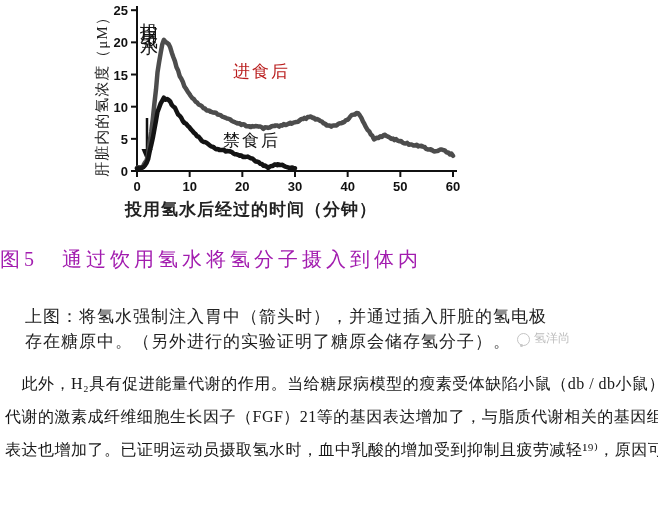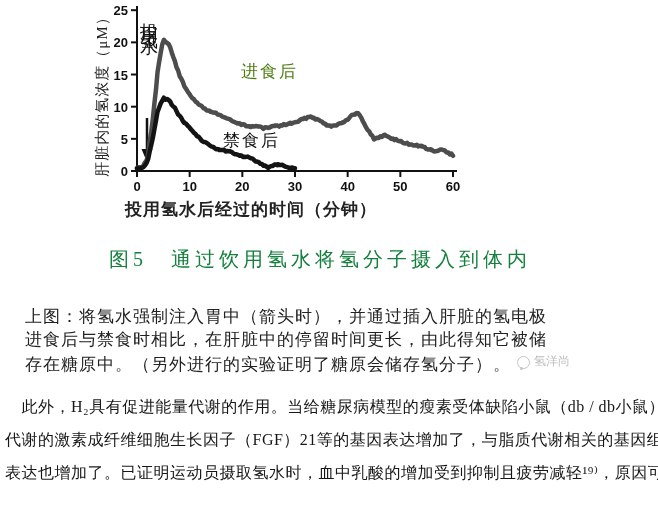--- a/index.html
+++ b/index.html
@@ -19,29 +19,29 @@
   .ylabel{
     position:absolute;left:17px;top:93px;
     transform:translate(-50%,-50%) rotate(-90deg);
     white-space:nowrap;font-size:15px;letter-spacing:1px;color:#222;
   }
   .inj-label{
     position:absolute;left:52px;top:8px;
     writing-mode:vertical-rl;text-orientation:upright;
     font-size:18px;letter-spacing:5px;color:#111;
   }
-  .lbl-fed{position:absolute;left:156px;top:60px;font-size:17px;letter-spacing:2px;color:#4d7c0f;}
+  .lbl-fed{position:absolute;left:148px;top:60px;font-size:17px;letter-spacing:2px;color:#b91c1c;}
   .lbl-fast{position:absolute;left:138px;top:129px;font-size:17px;letter-spacing:2px;color:#111;}
   .xlabel{
     position:absolute;left:40px;top:198px;width:330px;
     text-align:left;font-size:17px;letter-spacing:1px;color:#222;font-weight:bold;
   }
   .caption{
     margin-top:22px;padding-right:18px;
-    text-align:center;font-size:20px;letter-spacing:4px;color:#15803d;
+    font-size:20px;letter-spacing:4px;color:#a21caf;
   }
   
   .desc{margin:32px 20px 0 25px;font-size:17px;line-height:23px;letter-spacing:1px;color:#222;}
   .desc-line{white-space:nowrap;}
   .watermark{display:inline-flex;align-items:center;margin-left:6px;vertical-align:1px;}
   .wm-ring{
     display:inline-block;width:11px;height:11px;margin-right:4px;
     border:1px solid #c4c4c4;border-radius:50%;position:relative;
   }
   .wm-ring::after{
@@ -100,21 +100,20 @@
       <div class="inj-label">投用氢水</div>
       <div class="lbl-fed">进食后</div>
       <div class="lbl-fast">禁食后</div>
       <div class="xlabel">投用氢水后经过的时间（分钟）</div>
     </div>
     <div class="caption">图5　通过饮用氢水将氢分子摄入到体内</div>
   </div>
 
   <div class="desc">
     <div class="desc-line"><span>上图：将氢水强制注入胃中（箭头时），并通过插入肝脏的氢电极</span></div>
-    <div class="desc-line"><span>进食后与禁食时相比，在肝脏中的停留时间更长，由此得知它被储</span></div>
     <div class="desc-line">
       <span>存在糖原中。（另外进行的实验证明了糖原会储存氢分子）。</span><span class="watermark">
           <span class="wm-ring"></span>
           <span class="wm-text">氢洋尚</span>
         </span>
     </div>
   </div>
 
   <div class="body-text">
     <div class="body-line"><span>　此外，H₂具有促进能量代谢的作用。当给糖尿病模型的瘦素受体缺陷小鼠（db / db小鼠）喝</span></div>

